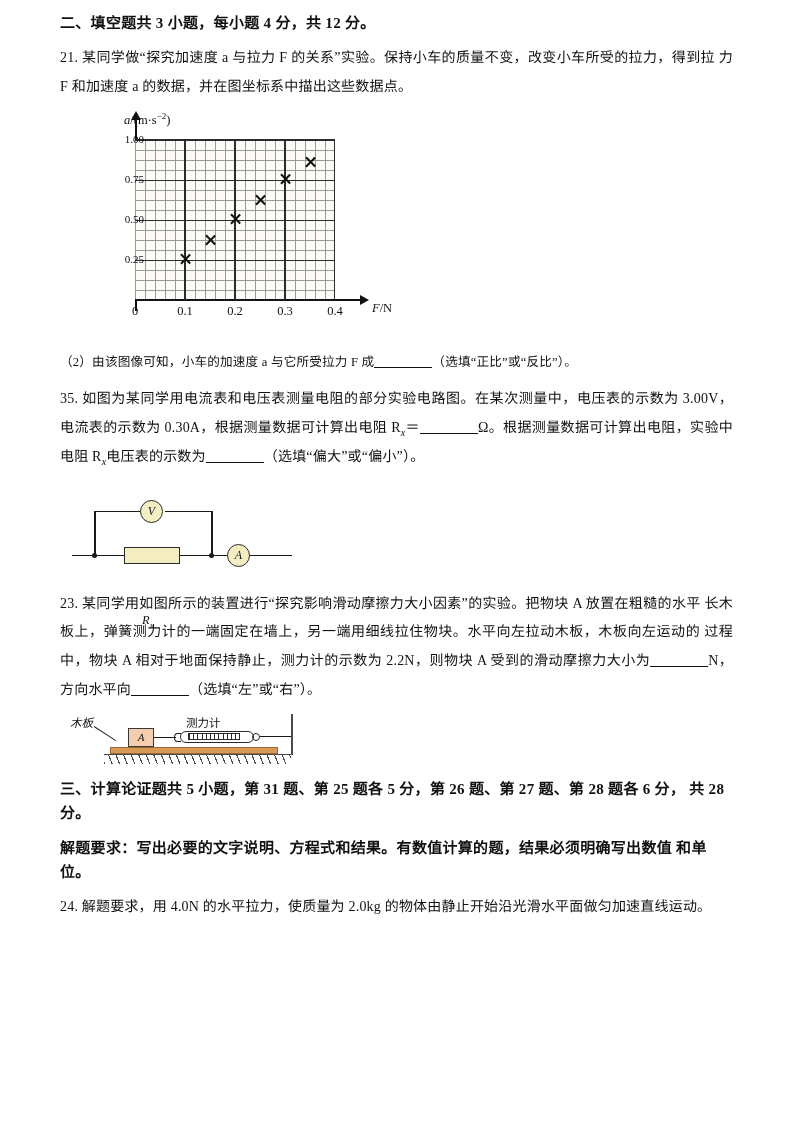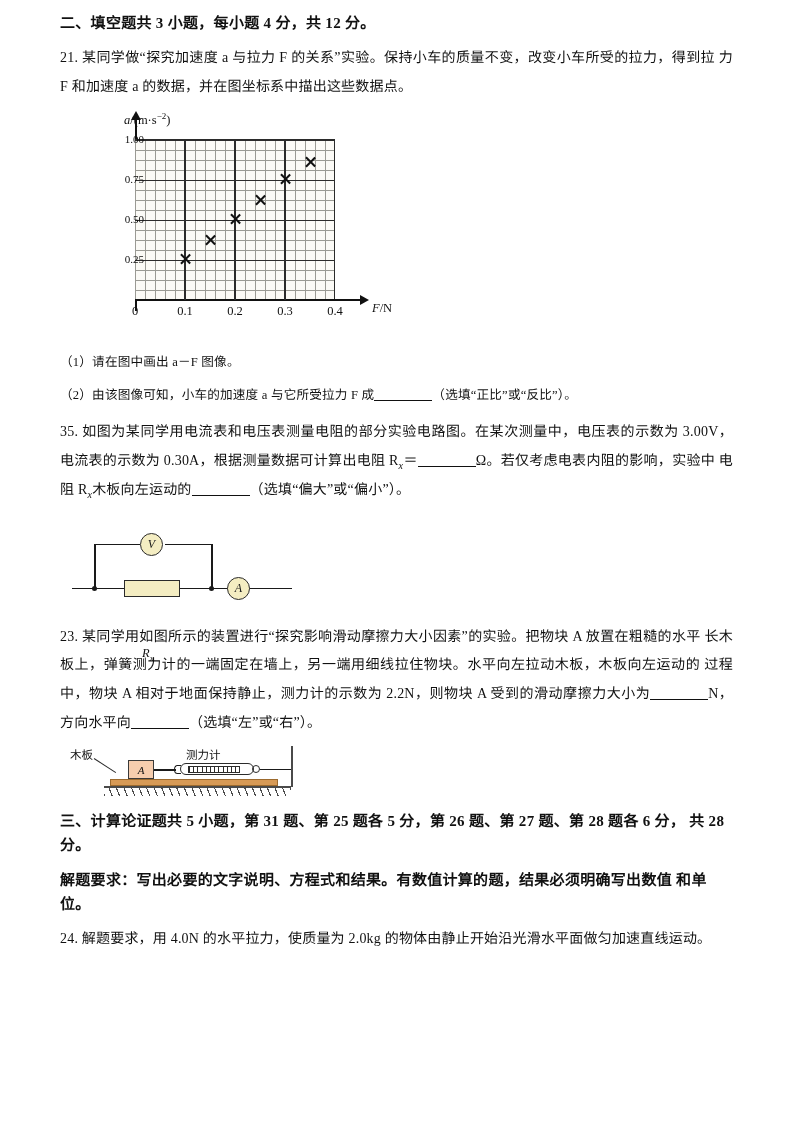--- a/index.html
+++ b/index.html
@@ -226,21 +226,21 @@
   .scale-tail{
     position:absolute;left:196px;top:22.5px;
     width:32px;height:1.4px;background:#1a1a1a;
   }
   .wall{
     position:absolute;left:227px;top:0px;
     width:1.8px;height:41px;background:#4a4a4a;
   }
   .lbl-board{
     position:absolute;left:6px;top:0px;
-    font-size:11.5px;white-space:nowrap;
+    font-size:11.5px;white-space:nowrap;font-style:italic;
   }
   .lead-board{
     position:absolute;left:30px;top:12px;
     width:26px;height:1.2px;background:#2b2b2b;
     transform:rotate(33deg);transform-origin:left center;
   }
   .lbl-scale{
     position:absolute;left:122px;top:0px;
     font-size:11.5px;white-space:nowrap;
   }
@@ -294,31 +294,30 @@
     <div id="pts">
         <div class="pt" style="left: 97px; top: 148px;"></div>
         <div class="pt" style="left: 122px; top: 128.8px;"></div>
         <div class="pt" style="left: 147px; top: 108px;"></div>
         <div class="pt" style="left: 172px; top: 88.8px;"></div>
         <div class="pt" style="left: 197px; top: 68px;"></div>
         <div class="pt" style="left: 222px; top: 50.4px;"></div>
       </div>
   </div>
 
-  <div class="sub">（1）请在图中画出 a－F 图像。</div>
 
   <div class="sub">
     <span>（2）由该图像可知，小车的加速度 a 与它所受拉力 F 成</span><span class="blank"></span><span>（选填“正比”或“反比”）。</span>
   </div>
 
   <div class="q">
     <span>35.</span>
     <span>如图为某同学用电流表和电压表测量电阻的部分实验电路图。在某次测量中，电压表的示数为 3.00V，</span>
-    <span>电流表的示数为 0.30A，根据测量数据可计算出电阻 R</span><sub>x</sub><span>＝</span><span class="blank"></span><span>Ω。若仅考虑电表内阻的影响，实验中</span>
-    <span>电阻 R</span><sub>x</sub><span>木板向左运动的</span><span class="blank"></span><span>（选填“偏大”或“偏小”）。</span>
+    <span>电流表的示数为 0.30A，根据测量数据可计算出电阻 R</span><sub>x</sub><span>＝</span><span class="blank"></span><span>Ω。根据测量数据可计算出电阻，实验中</span>
+    <span>电阻 R</span><sub>x</sub><span>电压表的示数为</span><span class="blank"></span><span>（选填“偏大”或“偏小”）。</span>
   </div>
 
   <div class="fig-circuit">
 
     <div class="wire h" style="left:0px;top:66px;width:220px;"></div>
 
     <div class="wire v" style="left:22px;top:22px;height:45px;"></div>
 
     <div class="wire v" style="left:139px;top:22px;height:45px;"></div>
 

